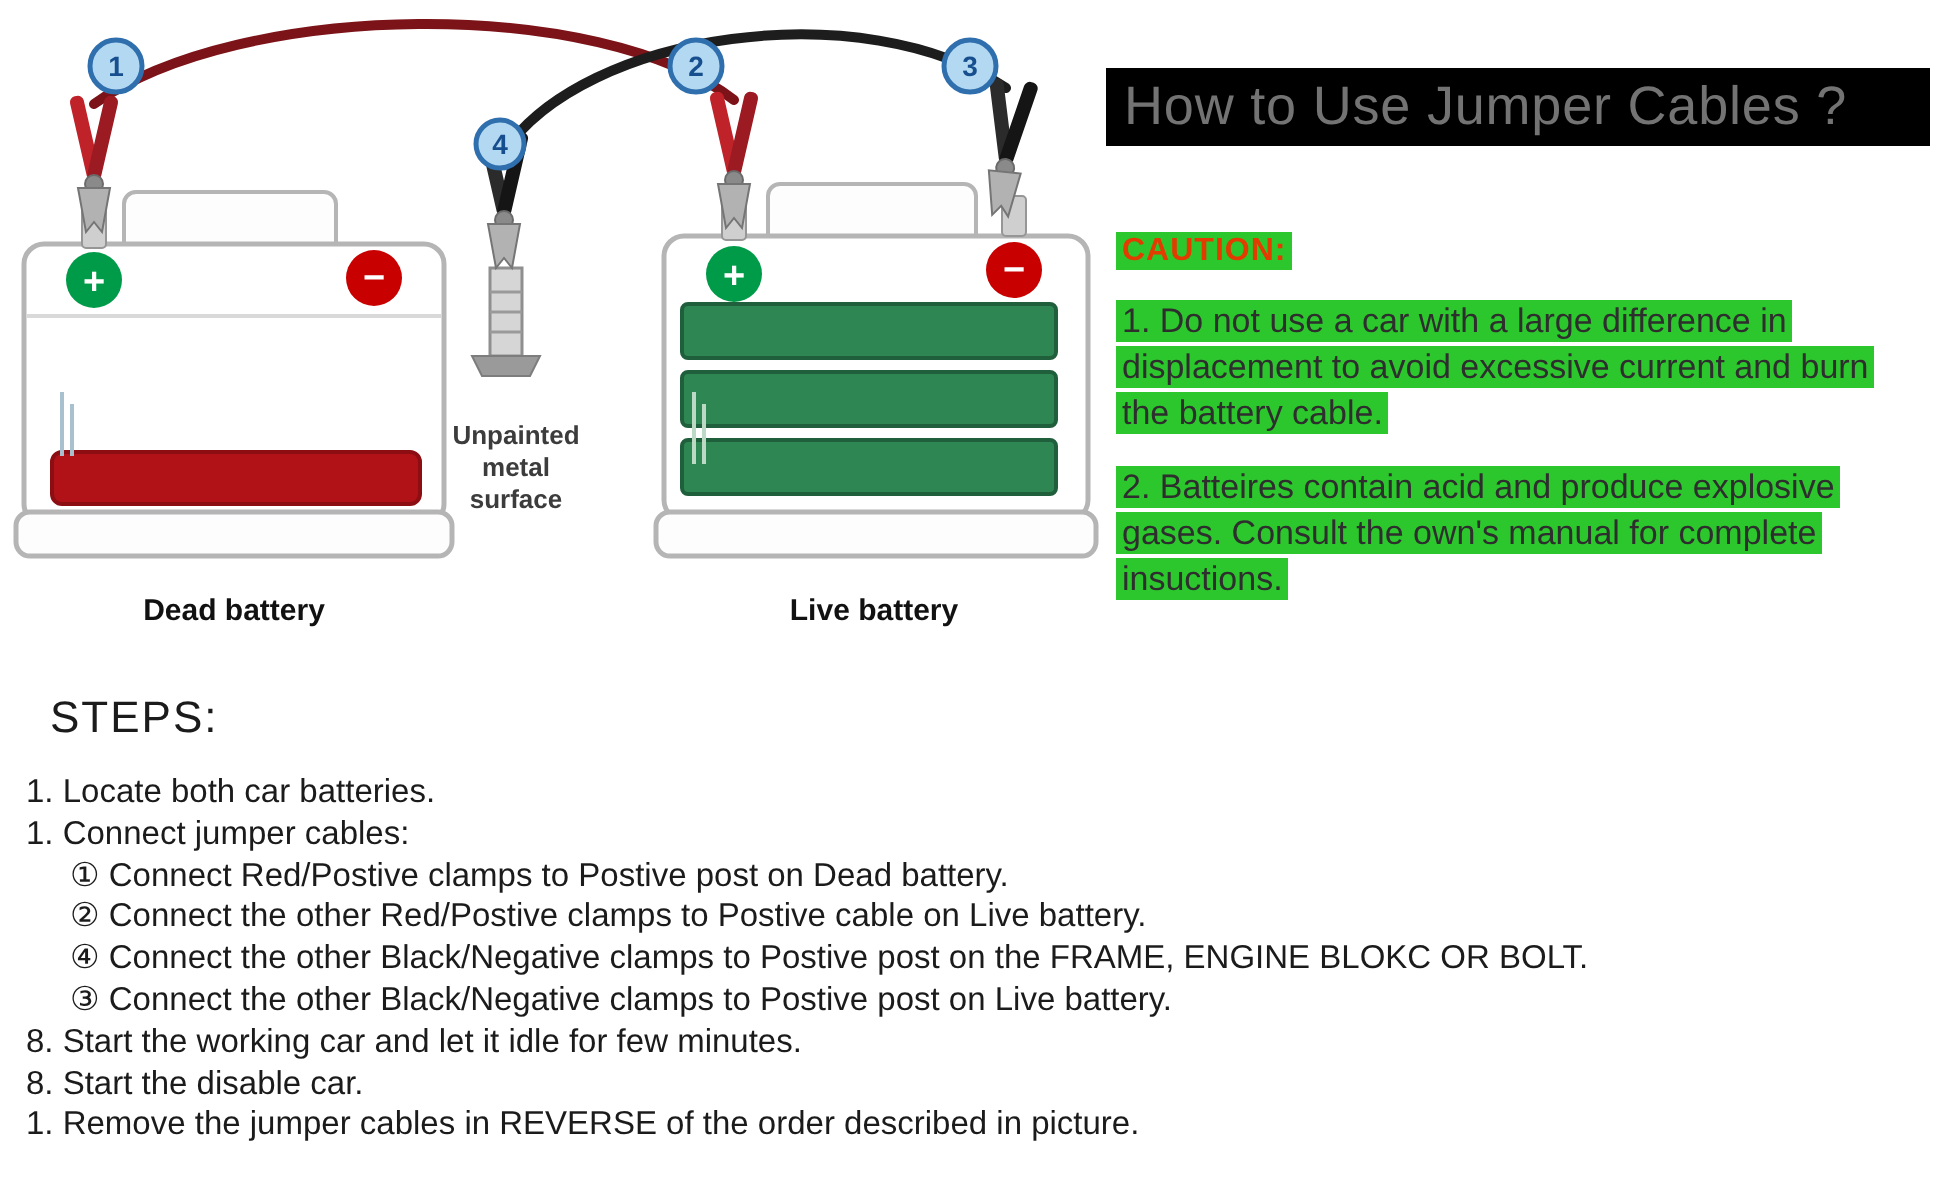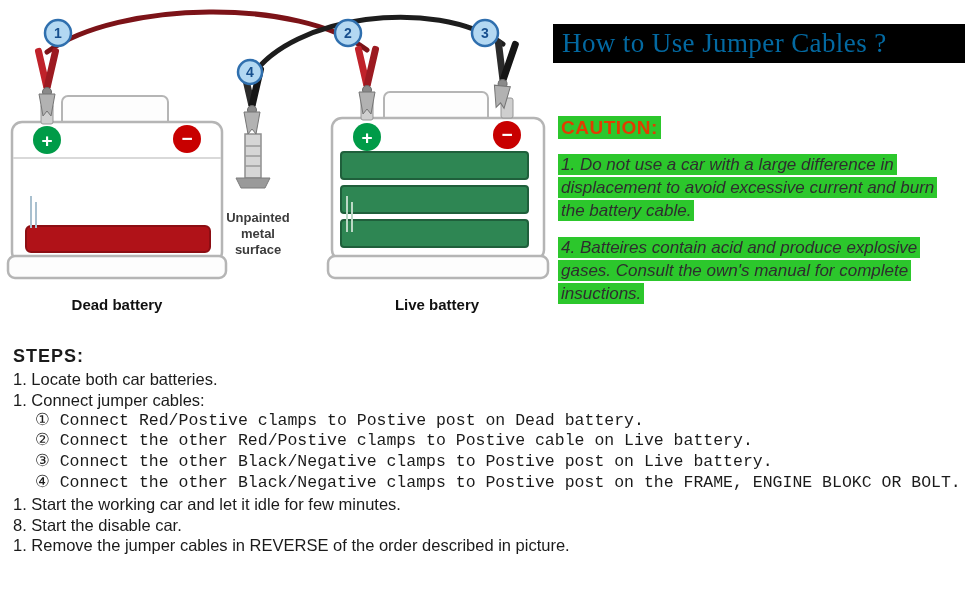--- a/index.html
+++ b/index.html
@@ -10,38 +10,38 @@
   
   #diagram { position:absolute; left:0; top:0; font-family:"Liberation Sans", sans-serif; }
   .cable { fill:none; stroke-width:5; stroke-linecap:round; }
   .badge { fill:#b3d8f2; stroke:#2f6fae; stroke-width:2.5; }
   .badge-num { font-size:14px; font-weight:bold; fill:#174f8e; text-anchor:middle; }
   .term { font-size:19px; font-weight:bold; fill:#ffffff; text-anchor:middle; }
   .bat-label { font-size:15px; font-weight:bold; fill:#111111; text-anchor:middle; }
   .metal-label { font-size:13px; font-weight:bold; fill:#3c3c3c; text-anchor:middle; }
 
   
-  .title-banner { position:absolute; left:553px; top:24px; width:412px; height:39px;
-                  background:#000; color:#0369a1; font-size:27px; line-height:39px;
-                  padding-left:9px; letter-spacing:0.4px; white-space:nowrap;font-family:Liberation Serif, serif; }
+  .title-banner { position:absolute; left:553px; top:34px; width:412px; height:39px;
+                  background:#000; color:#737373; font-size:27px; line-height:39px;
+                  padding-left:9px; letter-spacing:0.4px; white-space:nowrap; }
 
   
   .caution { position:absolute; left:558px; top:117px; width:398px; }
   .hl { background:#2cc72c; padding:1px 3px;
         -webkit-box-decoration-break:clone; box-decoration-break:clone; }
-  .caution-heading-row .hl { color:#e23c00; font-size:19px; font-weight:bold; letter-spacing:0.5px; }
-  .caution-item { margin-top:14px; font-size:17px; line-height:23px; color:#2e2e2e;font-style:italic; }
+  .caution-heading-row .hl { color:#e23c00; font-size:16px; font-weight:bold; letter-spacing:0.5px; }
+  .caution-item { margin-top:14px; font-size:17px; line-height:23px; color:#2e2e2e; }
   .caution-item:first-of-type { margin-top:17px; }
 
   
   .steps { position:absolute; left:13px; top:346px; width:952px; color:#1b1b1b; }
-  .steps-heading { font-size:18px; font-weight:bold; letter-spacing:1px; margin-left:0; }
-  .steps-list { margin-top:2px; font-size:16.5px; line-height:20.8px; }
+  .steps-heading { font-size:22px; font-weight:normal; letter-spacing:1px; margin-left:12px; }
+  .steps-list { margin-top:14px; font-size:16.5px; line-height:20.8px; }
   .step { white-space:nowrap; }
-  .step.sub { padding-left:22px;font-family:Liberation Mono, monospace; }
+  .step.sub { padding-left:22px; }
 </style>
 </head>
 <body>
 
 <div id="canvas">
 
   <svg id="diagram" width="555" height="332" viewBox="0 0 555 332">
 
     <g>
       <rect x="62" y="96" width="106" height="34" rx="6" fill="#fdfdfd" stroke="#b5b5b5" stroke-width="2"></rect>
@@ -141,32 +141,32 @@
   </div>
 
   <div class="caution">
     <div class="caution-heading-row">
       <span class="hl">CAUTION:</span>
     </div>
     <div class="caution-item">
       <span class="hl">1. Do not use a car with a large difference in displacement to avoid excessive current and burn the battery cable.</span>
     </div>
     <div class="caution-item">
-      <span class="hl">4. Batteires contain acid and produce explosive gases. Consult the own's manual for complete insuctions.</span>
+      <span class="hl">2. Batteires contain acid and produce explosive gases. Consult the own's manual for complete insuctions.</span>
     </div>
   </div>
 
   <div class="steps">
     <div class="steps-heading">STEPS:</div>
     <div class="steps-list">
       <div class="step">1. Locate both car batteries.</div>
       <div class="step">1. Connect jumper cables:</div>
       <div class="step sub">① Connect Red/Postive clamps to Postive post on Dead battery.</div>
       <div class="step sub">② Connect the other Red/Postive clamps to Postive cable on Live battery.</div>
+      <div class="step sub">④ Connect the other Black/Negative clamps to Postive post on the FRAME, ENGINE BLOKC OR BOLT.</div>
       <div class="step sub">③ Connect the other Black/Negative clamps to Postive post on Live battery.</div>
-      <div class="step sub">④ Connect the other Black/Negative clamps to Postive post on the FRAME, ENGINE BLOKC OR BOLT.</div>
-      <div class="step">1. Start the working car and let it idle for few minutes.</div>
+      <div class="step">8. Start the working car and let it idle for few minutes.</div>
       <div class="step">8. Start the disable car.</div>
       <div class="step">1. Remove the jumper cables in REVERSE of the order described in picture.</div>
     </div>
   </div>
 
 </div>
 
 </body></html>

